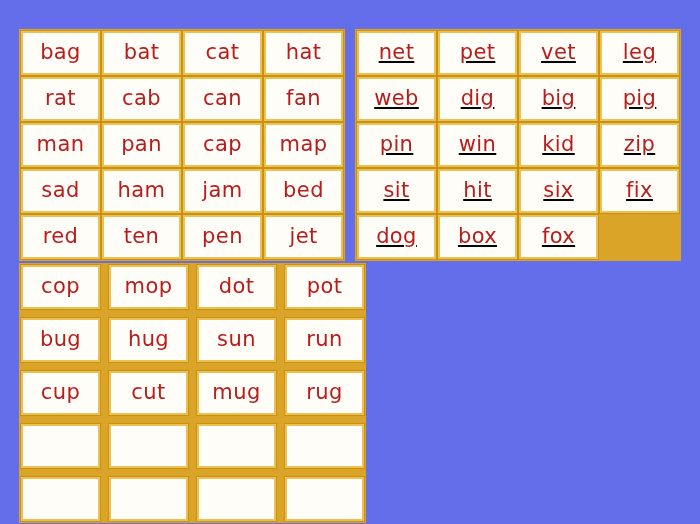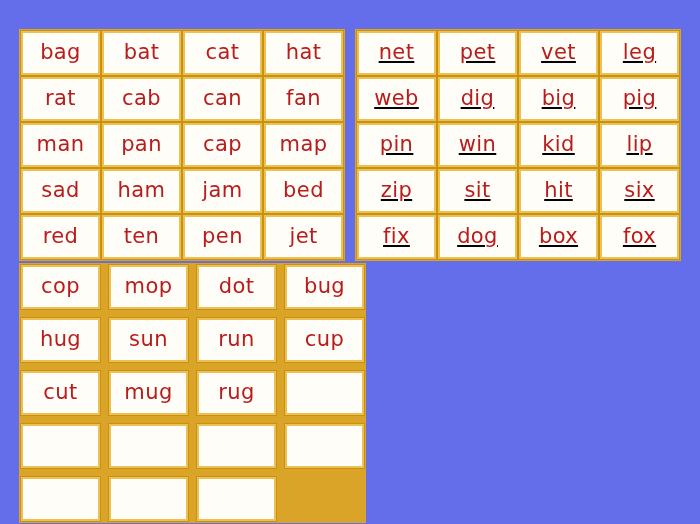--- a/index.html
+++ b/index.html
@@ -180,23 +180,20 @@
       <div class="card">
         <span class="word">pin</span>
       </div>
       <div class="card">
         <span class="word">win</span>
       </div>
       <div class="card">
         <span class="word">kid</span>
       </div>
       <div class="card">
-        <span class="word">lip</span>
-      </div>
-      <div class="card">
         <span class="word">zip</span>
       </div>
       <div class="card">
         <span class="word">sit</span>
       </div>
       <div class="card">
         <span class="word">hit</span>
       </div>
       <div class="card">
         <span class="word">six</span>
@@ -218,20 +215,23 @@
       <div class="card">
         <span class="word">cop</span>
       </div>
       <div class="card">
         <span class="word">mop</span>
       </div>
       <div class="card">
         <span class="word">dot</span>
       </div>
       <div class="card">
+        <span class="word">pot</span>
+      </div>
+      <div class="card">
         <span class="word">bug</span>
       </div>
       <div class="card">
         <span class="word">hug</span>
       </div>
       <div class="card">
         <span class="word">sun</span>
       </div>
       <div class="card">
         <span class="word">run</span>

